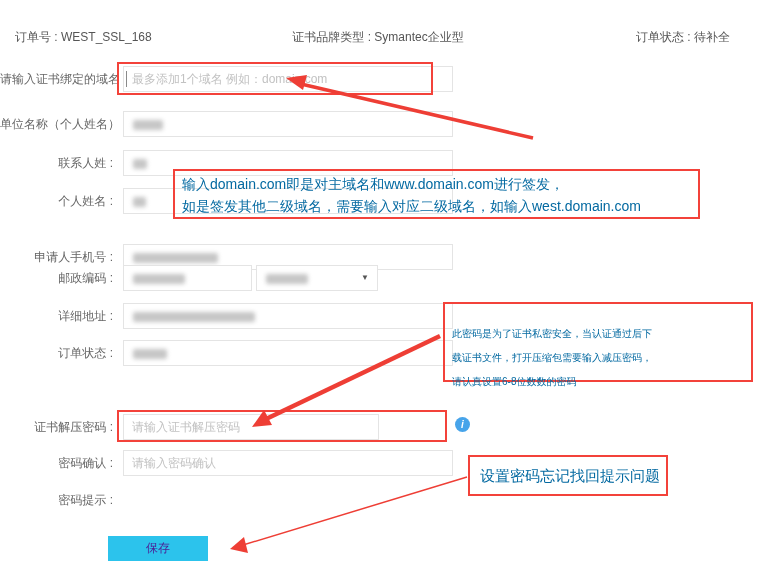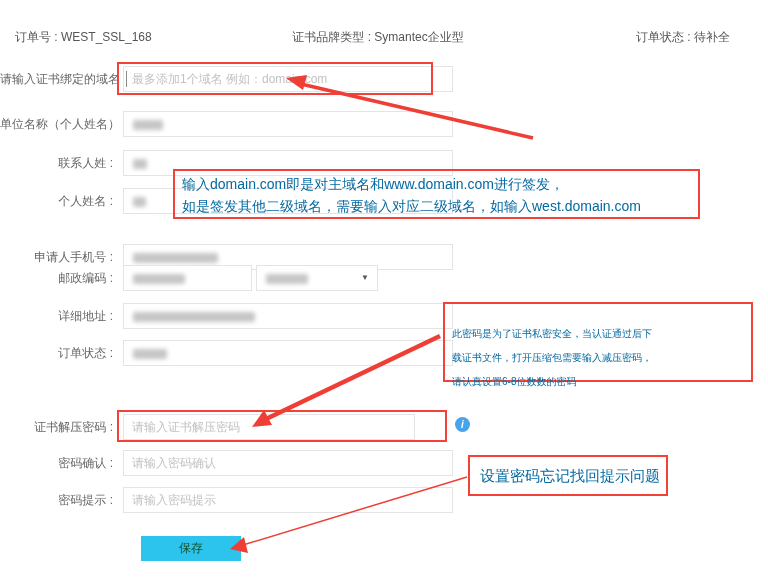--- a/index.html
+++ b/index.html
@@ -35,22 +35,22 @@
           font-size:14px; line-height:22px; padding:2px 7px; white-space:nowrap;
           background:rgba(255,255,255,.0);margin-top:32px; }
   .note.small { display:flex; align-items:center; font-size:15px; }
   svg.arrows { position:absolute; left:0; top:0; pointer-events:none; }
 
   
   .info-icon { position:absolute; left:455px; top:417px; width:15px; height:15px;
                border-radius:50%; background:#47a4ea; color:#fff; font-size:10px;
                font-style:italic; font-weight:bold; text-align:center; line-height:15px;
                cursor:pointer; }
-  .save-btn { position:absolute; left:141px; top:536px; width:100px; height:25px;
-              background:#2cc3ec; color:#14532d; border:none; font-size:12px;
+  .save-btn { position:absolute; left:108px; top:536px; width:100px; height:25px;
+              background:#2cc3ec; color:#4c1d95; border:none; font-size:12px;
               cursor:pointer; font-family:inherit; }
 </style>
 </head>
 <body>
 
 <div class="page">
 
   <div class="hdr">
     <span>订单号 : WEST_SSL_168</span>
     <span class="mid">证书品牌类型 : Symantec企业型</span>
@@ -113,33 +113,32 @@
   <div class="row" style="top:340px">
     <label class="lbl">订单状态 :</label>
     <div class="inp-box">
       <span class="blob" style="left:9px;width:34px"></span>
     </div>
   </div>
 
 
   <div class="row" style="top:414px">
     <label class="lbl">证书解压密码 :</label>
-    <input class="inp" style="width: 292px;" placeholder="请输入证书解压密码">
+    <input class="inp" style="width: 256px;" placeholder="请输入证书解压密码">
   </div>
   <div class="red-box" style="left:117px;top:410px;width:330px;height:32px"></div>
   <div class="info-icon">i</div>
 
   <div class="row" style="top:450px">
     <label class="lbl">密码确认 :</label>
     <input class="inp" placeholder="请输入密码确认" style="">
   </div>
 
   <div class="row" style="top:487px">
     <label class="lbl">密码提示 :</label>
-    <input class="inp" placeholder="请输入密码提示" style="">
   </div>
 
   <button class="save-btn">保存</button>
 
   <div class="note" style="left:173px;top:137px;width:527px;height:50px">
     <div>输入domain.com即是对主域名和www.domain.com进行签发，</div>
     <div>如是签发其他二级域名，需要输入对应二级域名，如输入west.domain.com</div>
   </div>
 
   <div class="note" style="left:443px;top:270px;width:310px;height:80px;line-height:24px;font-size:10px;padding:18px 7px">

